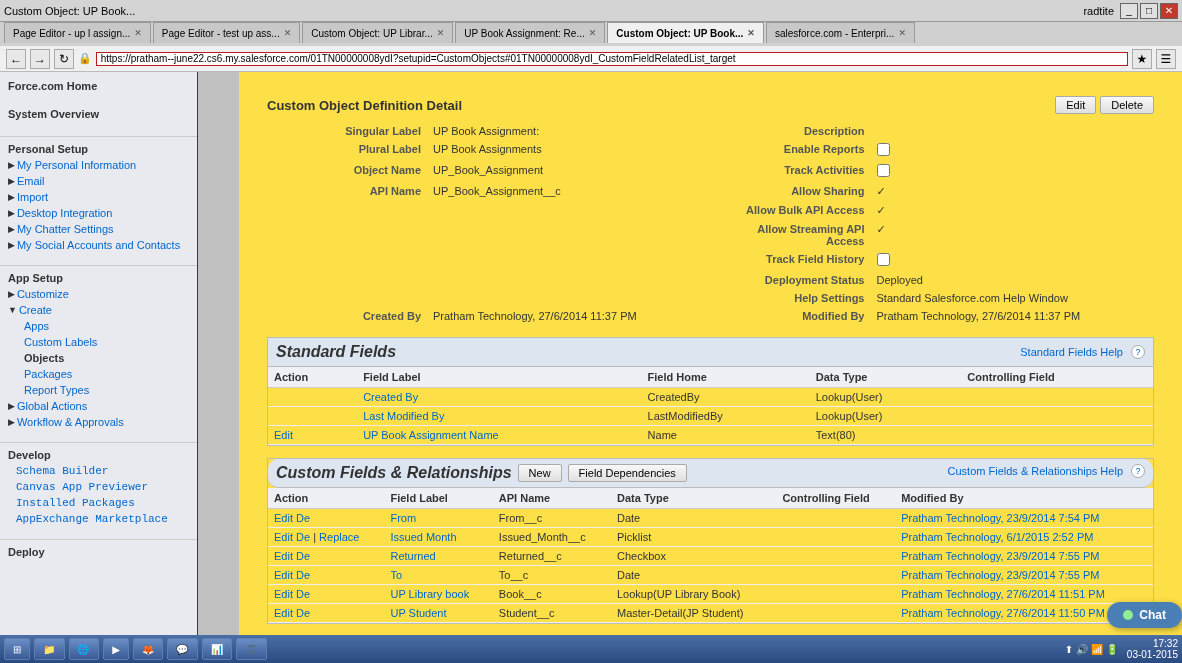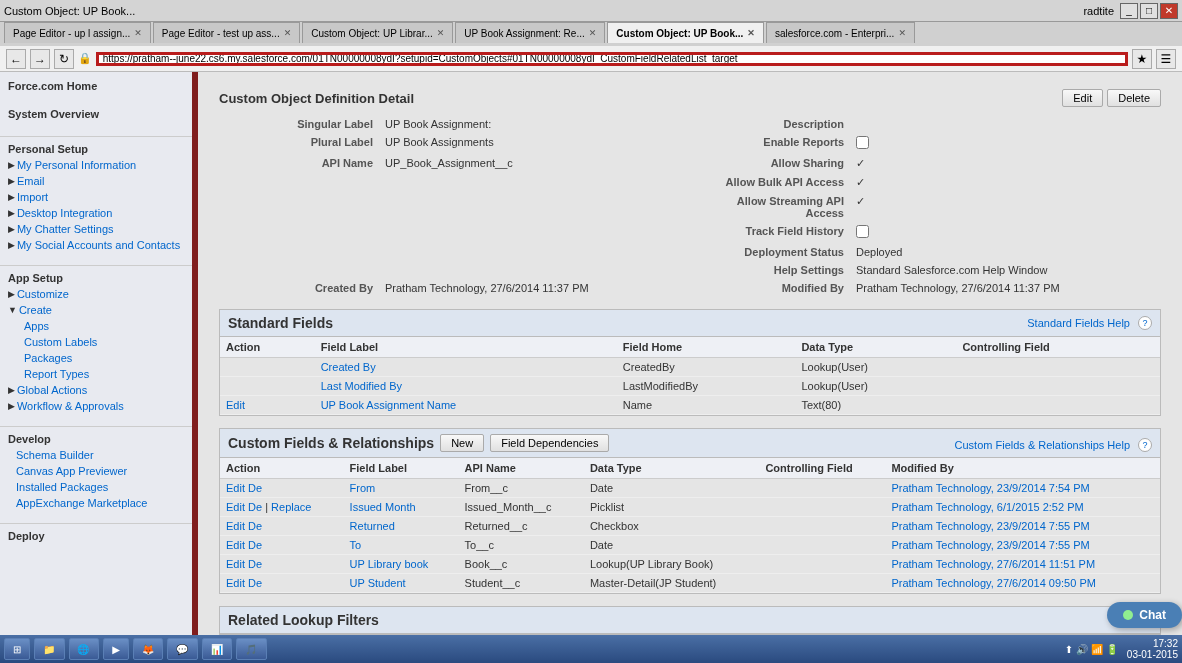--- a/index.html
+++ b/index.html
@@ -10,67 +10,67 @@
     .win-btn { width: 18px; height: 16px; border: 1px solid #666; display: inline-flex; align-items: center; justify-content: center; font-size: 10px; cursor: pointer; background: #e0e0e0; }
     .win-btn.close { background: #c0392b; color: white; }
 
     .tabs-bar { background: #d0d0d0; height: 24px; display: flex; align-items: flex-start; padding: 0 4px; gap: 2px; overflow: hidden; }
     .tab { height: 21px; padding: 0 8px; border: 1px solid #999; border-bottom: none; background: #c8c8c8; display: flex; align-items: center; font-size: 10px; cursor: pointer; white-space: nowrap; max-width: 180px; overflow: hidden; }
     .tab.active { background: #f0f0f0; font-weight: bold; }
     .tab-close { margin-left: 4px; font-size: 9px; color: #555; }
 
     .nav-bar { background: #f0f0f0; height: 26px; display: flex; align-items: center; padding: 0 6px; gap: 4px; border-bottom: 1px solid #bbb; }
     .nav-btn { width: 20px; height: 20px; border: 1px solid #aaa; background: #e8e8e8; display: flex; align-items: center; justify-content: center; cursor: pointer; font-size: 12px; }
-    .address-bar { flex: 1; height: 14px; border: 3px solid #b91c1c; padding: 0 4px; font-size: 10px; background: white; }
+    .address-bar { flex: 1; height: 14px; border: 1px solid #b91c1c; padding: 0 4px; font-size: 10px; background: white; }
 
     
     .main-layout { display: flex; width: 100%; height: 583px; }
 
     
-    .sidebar { width: 198px; background: #e8eaf0; border-right: 6px solid #7f1d1d; overflow-y: auto; height: 100%; }
+    .sidebar { width: 198px; background: #e8eaf0; border-right: 1px solid #7f1d1d; overflow-y: auto; height: 100%; }
     .sidebar-section { padding: 4px 0; }
     .sidebar-title { font-weight: bold; font-size: 11px; padding: 4px 8px; color: #333; }
-    .sidebar-item { padding: 2px 8px 2px 16px; font-size: 11px; color: #0066cc; cursor: pointer; }
+    .sidebar-item { padding: 2px 8px 2px 16px; font-size: 11px; color: #0066cc; cursor: pointer; font-family: Liberation Mono, monospace; }
     .sidebar-sub { padding: 2px 8px 2px 24px; font-size: 11px; color: #0066cc; cursor: pointer; }
     .sidebar-sub.active { color: #333; font-weight: bold; cursor: default; }
     .sidebar-group-title { font-weight: bold; font-size: 11px; padding: 6px 8px 2px 8px; color: #333; border-top: 1px solid #ccc; margin-top: 4px; }
     .sidebar-expander { display: flex; align-items: center; gap: 2px; padding: 2px 8px; font-size: 11px; color: #333; cursor: pointer; }
     .sidebar-expander span.arrow { font-size: 9px; }
     .sidebar-expander a { color: #0066cc; }
 
     
-    .content { flex: 1; background: #e5e5e5; overflow-y: auto; padding: 9px; }
+    .content { flex: 1; background: #fde047; overflow-y: auto; padding: 16px; margin-left: 41px; }
     .content-inner { padding: 8px 12px; }
 
     
     .section-header { display: flex; align-items: center; justify-content: space-between; margin-bottom: 8px; }
     .section-title { font-weight: bold; font-size: 13px; color: #333; }
     .btn-group { display: flex; gap: 4px; }
     .btn { padding: 2px 10px; border: 1px solid #aaa; background: linear-gradient(to bottom, #f8f8f8, #e0e0e0); cursor: pointer; font-size: 11px; border-radius: 2px; }
 
     .detail-table { width: 100%; border-collapse: collapse; margin-bottom: 12px; }
     .detail-table td { padding: 3px 6px; font-size: 11px; vertical-align: top; }
     .detail-label { text-align: right; color: #555; font-weight: bold; width: 160px; }
     .detail-value { color: #333; }
     .checkmark { color: #333; font-size: 13px; }
 
     
     .sf-section { border: 1px solid #bbb; margin-bottom: 12px; }
     .sf-header { background: #dde5f0; padding: 5px 8px; display: flex; align-items: center; justify-content: space-between; border-bottom: 1px solid #bbb; }
-    .sf-header-title { font-weight: bold; font-size: 14px; color: #333; }
+    .sf-header-title { font-weight: bold; font-size: 16px; color: #333; font-style: italic; }
     .sf-header-link { font-size: 11px; color: #0066cc; display: flex; align-items: center; gap: 8px; }
 
     .data-table { width: 100%; border-collapse: collapse; }
     .data-table th { background: #eef0f5; padding: 4px 6px; text-align: left; font-size: 11px; color: #333; border-bottom: 1px solid #ccc; font-weight: bold; }
     .data-table td { padding: 3px 6px; font-size: 11px; border-bottom: 1px solid #eee; color: #333; }
     .data-table td a { color: #0066cc; cursor: pointer; }
 
     
     .cf-section { border: 1px solid #bbb; margin-bottom: 12px; }
-    .cf-header { background: #dde5f0; padding: 5px 8px; display: flex; align-items: flex-end; justify-content: space-between; border-bottom: 1px solid #bbb; }
+    .cf-header { background: #dde5f0; padding: 5px 8px; display: flex; align-items: flex-start; justify-content: space-between; border-bottom: 1px solid #bbb; border-radius: 10px; }
 
     
     .rlf-section { border: 1px solid #bbb; }
     .rlf-header { background: #dde5f0; padding: 5px 8px; border-bottom: 1px solid #bbb; }
 
     
     .content::-webkit-scrollbar { width: 12px; }
     .content::-webkit-scrollbar-track { background: #f0f0f0; }
     .content::-webkit-scrollbar-thumb { background: #bbb; border: 1px solid #aaa; }
 
@@ -182,20 +182,21 @@
       <div class="sidebar-expander">
         <span class="arrow">▶</span>
         <a>Customize</a>
       </div>
       <div class="sidebar-expander">
         <span class="arrow">▼</span>
         <a>Create</a>
       </div>
       <div class="sidebar-sub">Apps</div>
       <div class="sidebar-sub">Custom Labels</div>
+      <div class="sidebar-sub active">Objects</div>
       <div class="sidebar-sub">Packages</div>
       <div class="sidebar-sub">Report Types</div>
       <div class="sidebar-expander">
         <span class="arrow">▶</span>
         <a>Global Actions</a>
       </div>
       <div class="sidebar-expander">
         <span class="arrow">▶</span>
         <a>Workflow &amp; Approvals</a>
       </div>
@@ -228,20 +229,26 @@
           <tr>
             <td class="detail-label">Singular Label</td>
             <td class="detail-value">UP Book Assignment:</td>
             <td class="detail-label">Description</td>
             <td class="detail-value"></td>
           </tr>
           <tr>
             <td class="detail-label">Plural Label</td>
             <td class="detail-value">UP Book Assignments</td>
             <td class="detail-label">Enable Reports</td>
+            <td class="detail-value"><input type="checkbox" style="cursor: pointer;"></td>
+          </tr>
+          <tr>
+            <td class="detail-label">Object Name</td>
+            <td class="detail-value">UP_Book_Assignment</td>
+            <td class="detail-label">Track Activities</td>
             <td class="detail-value"><input type="checkbox" style="cursor: pointer;"></td>
           </tr>
           <tr>
             <td class="detail-label">API Name</td>
             <td class="detail-value">UP_Book_Assignment__c</td>
             <td class="detail-label">Allow Sharing</td>
             <td class="detail-value checkmark">✓</td>
           </tr>
           <tr>
             <td class="detail-label"></td>
@@ -389,21 +396,21 @@
               <td>Lookup(UP Library Book)</td>
               <td></td>
               <td><a>Pratham Technology, 27/6/2014 11:51 PM</a></td>
             </tr>
             <tr>
               <td><a>Edit</a> <a>De</a></td>
               <td><a>UP Student</a></td>
               <td>Student__c</td>
               <td>Master-Detail(JP Student)</td>
               <td></td>
-              <td><a>Pratham Technology, 27/6/2014 09:50 PM</a></td>
+              <td><a>Pratham Technology, 27/6/2014 11:50 PM</a></td>
             </tr>
           </tbody>
         </table>
       </div>
 
       <div class="rlf-section">
         <div class="rlf-header">
           <span class="sf-header-title">Related Lookup Filters</span>
         </div>
       </div>

